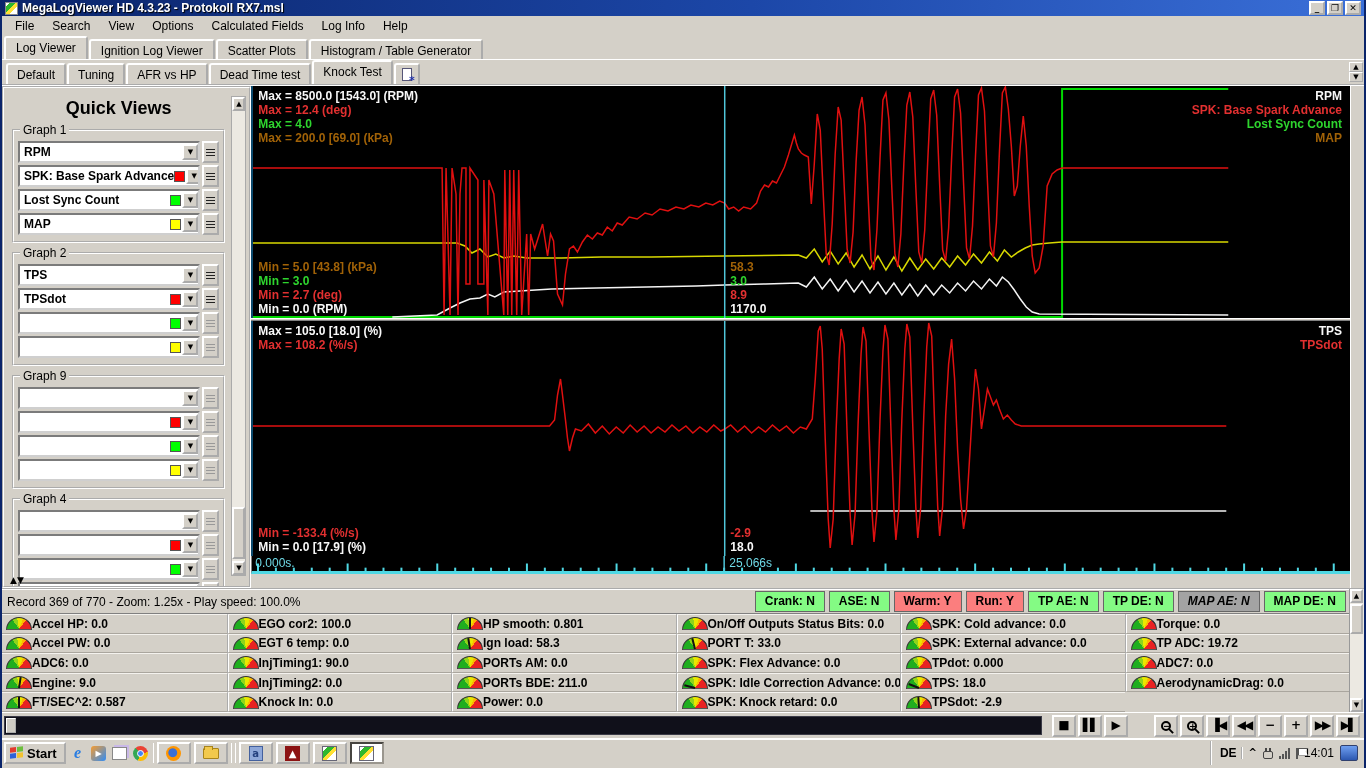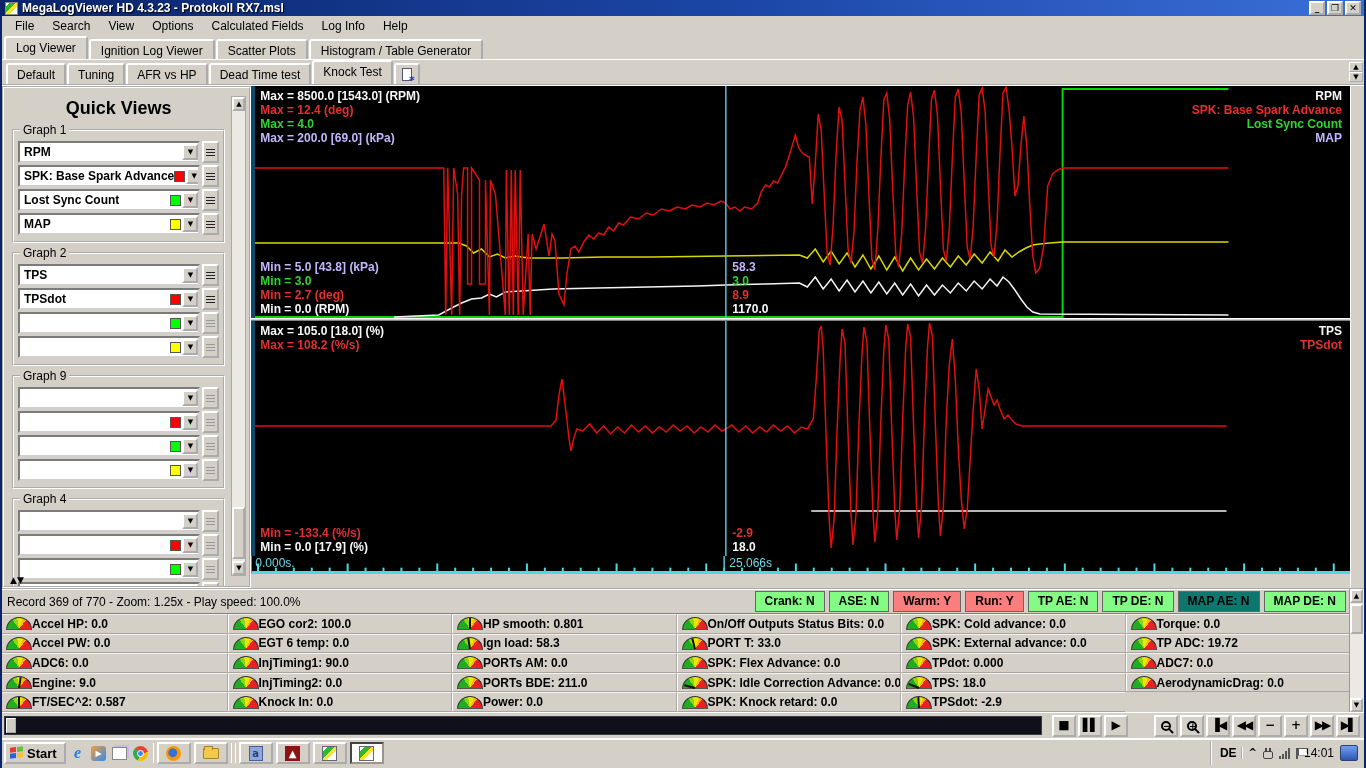--- a/index.html
+++ b/index.html
@@ -73,37 +73,37 @@
     background:#ece9e2; border:1px solid #aaa; }
   .sb-btn { position:absolute; left:0; width:13px; height:14px; background:#d4d0c8;
     border:2px outset #fff; font:7px/11px "DejaVu Sans",sans-serif; text-align:center; }
   .sb-up { top:0; } .sb-down { bottom:0; }
   .sb-thumb { position:absolute; left:0; bottom:16px; width:13px; height:52px;
     background:#d4d0c8; border:2px outset #fff; }
   .splitter-arrows { position:absolute; left:6px; bottom:1px;
     font:9px/9px "DejaVu Sans",sans-serif; color:#000; }
 
   .chartcol { width:1102px; height:502px; background:#d4d0c8; }
-  .graph { position:relative; background:#000; border-left:4px solid #0c4a6e; }
+  .graph { position:relative; background:#000; border-left:2px solid #0c4a6e; }
   .graph svg { position:absolute; left:0; top:0; width:100%; height:100%; }
   #graph1 { height:232px; }
   #graph2 { height:235px; }
   .gdivider { height:3px; background:#d4d0c8; border-top:1px solid #fff;
     border-bottom:1px solid #808080; }
   .axis { height:18px; background:#000; position:relative;
     border-bottom:3px solid #4fd8e4; border-left:1px solid #808080; }
   .axis svg { position:absolute; left:0; top:0; width:100%; height:100%; }
   .chart-pad { height:14px; background:#d4d0c8; }
   .stack { position:absolute; z-index:3; }
   .stack div { font:bold 12px/14px "Liberation Sans",sans-serif; white-space:nowrap; }
   .tl { left:5px; top:3px; } .bl { left:5px; bottom:2px; }
   .tr { right:8px; top:3px; text-align:right; }
   .curvals { left:477px; bottom:2px; }
   .c-white{color:#f8f8f8} .c-red{color:#e23030} .c-green{color:#2ed52e}
-  .c-yellow{color:#c4b5fd}
+  .c-yellow{color:#a16207}
   .axis-label { position:absolute; font:12px/13px "Liberation Sans",sans-serif;
     color:#6fd9e6; top:1px; }
 
   .content-rstrip { width:14px; background:#d4d0c8; border-left:1px solid #fff; }
 
   
   .statusbar { height:25px; display:flex; align-items:center; font-size:12px;
     padding:0 18px 0 5px; border-top:2px groove #fff; flex:0 0 auto; position:relative; }
   .status-text { flex:1; white-space:nowrap; }
   .badge { border:1px solid #666; padding:2px 9px 3px; font-weight:bold;
@@ -600,21 +600,21 @@
   </div>
 
   <div class="statusbar">
     <span class="status-text">Record 369 of 770 - Zoom: 1.25x - Play speed: 100.0%</span>
     <span class="badge" style="background-color: rgb(132, 251, 132);">Crank: N</span>
     <span class="badge" style="background-color: rgb(132, 251, 132);">ASE: N</span>
     <span class="badge" style="background-color: rgb(251, 126, 126);">Warm: Y</span>
     <span class="badge" style="background-color: rgb(251, 126, 126);">Run: Y</span>
     <span class="badge" style="background-color: rgb(132, 251, 132);">TP AE: N</span>
     <span class="badge" style="background-color: rgb(132, 251, 132);">TP DE: N</span>
-    <span class="badge" style="background-color: #0f766e;">MAP AE: N</span>
+    <span class="badge" style="background-color: #a3a3a3; font-style: italic;">MAP AE: N</span>
     <span class="badge" style="background-color: rgb(132, 251, 132);">MAP DE: N</span>
   </div>
 
   <div class="gauges" style="position:relative">
     <div class="gcell">
         <span class="gauge"></span>
         <span class="glabel">Accel HP: 0.0</span>
       </div>
     <div class="gcell">
         <span class="gauge"></span>

